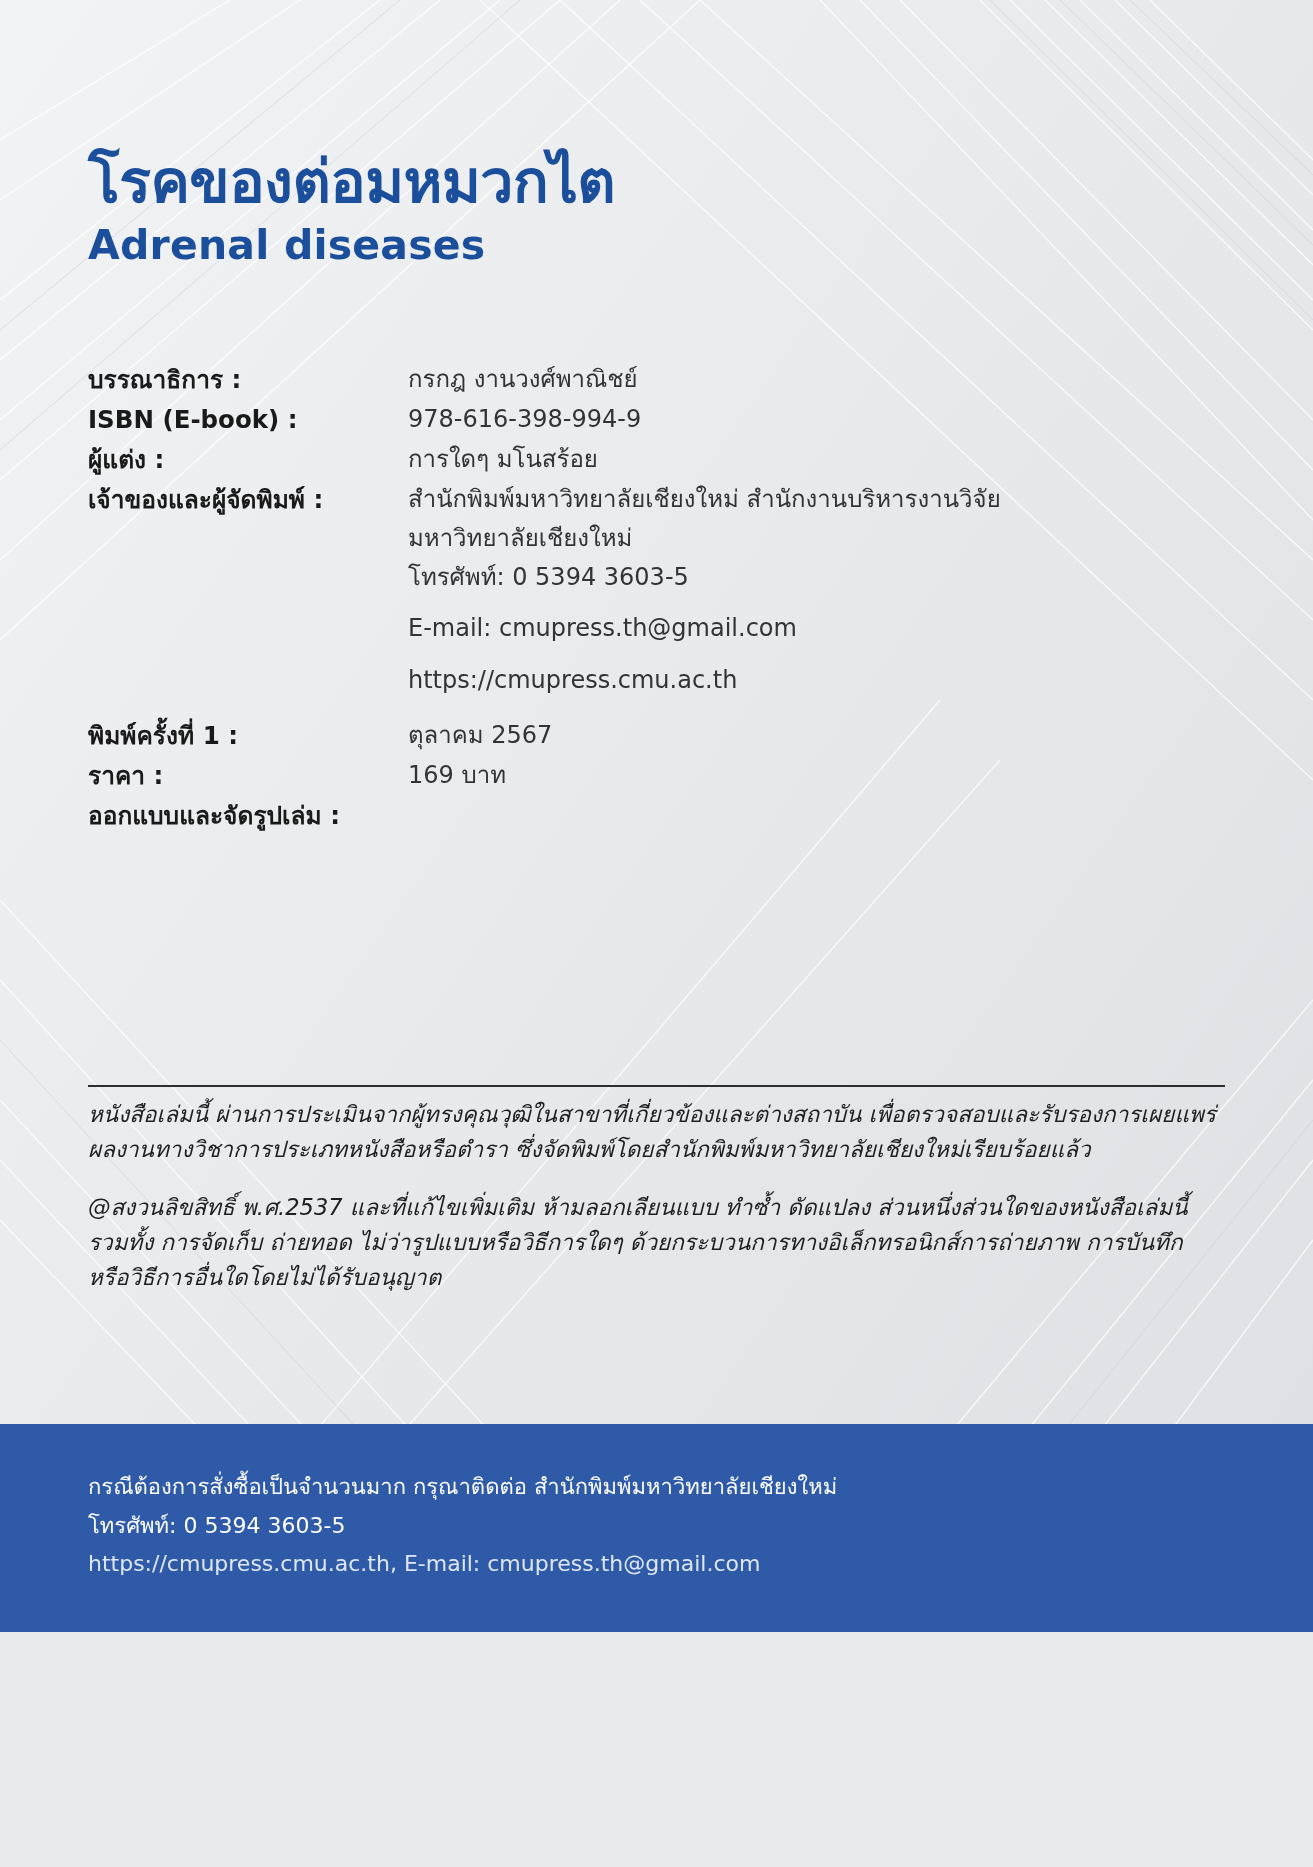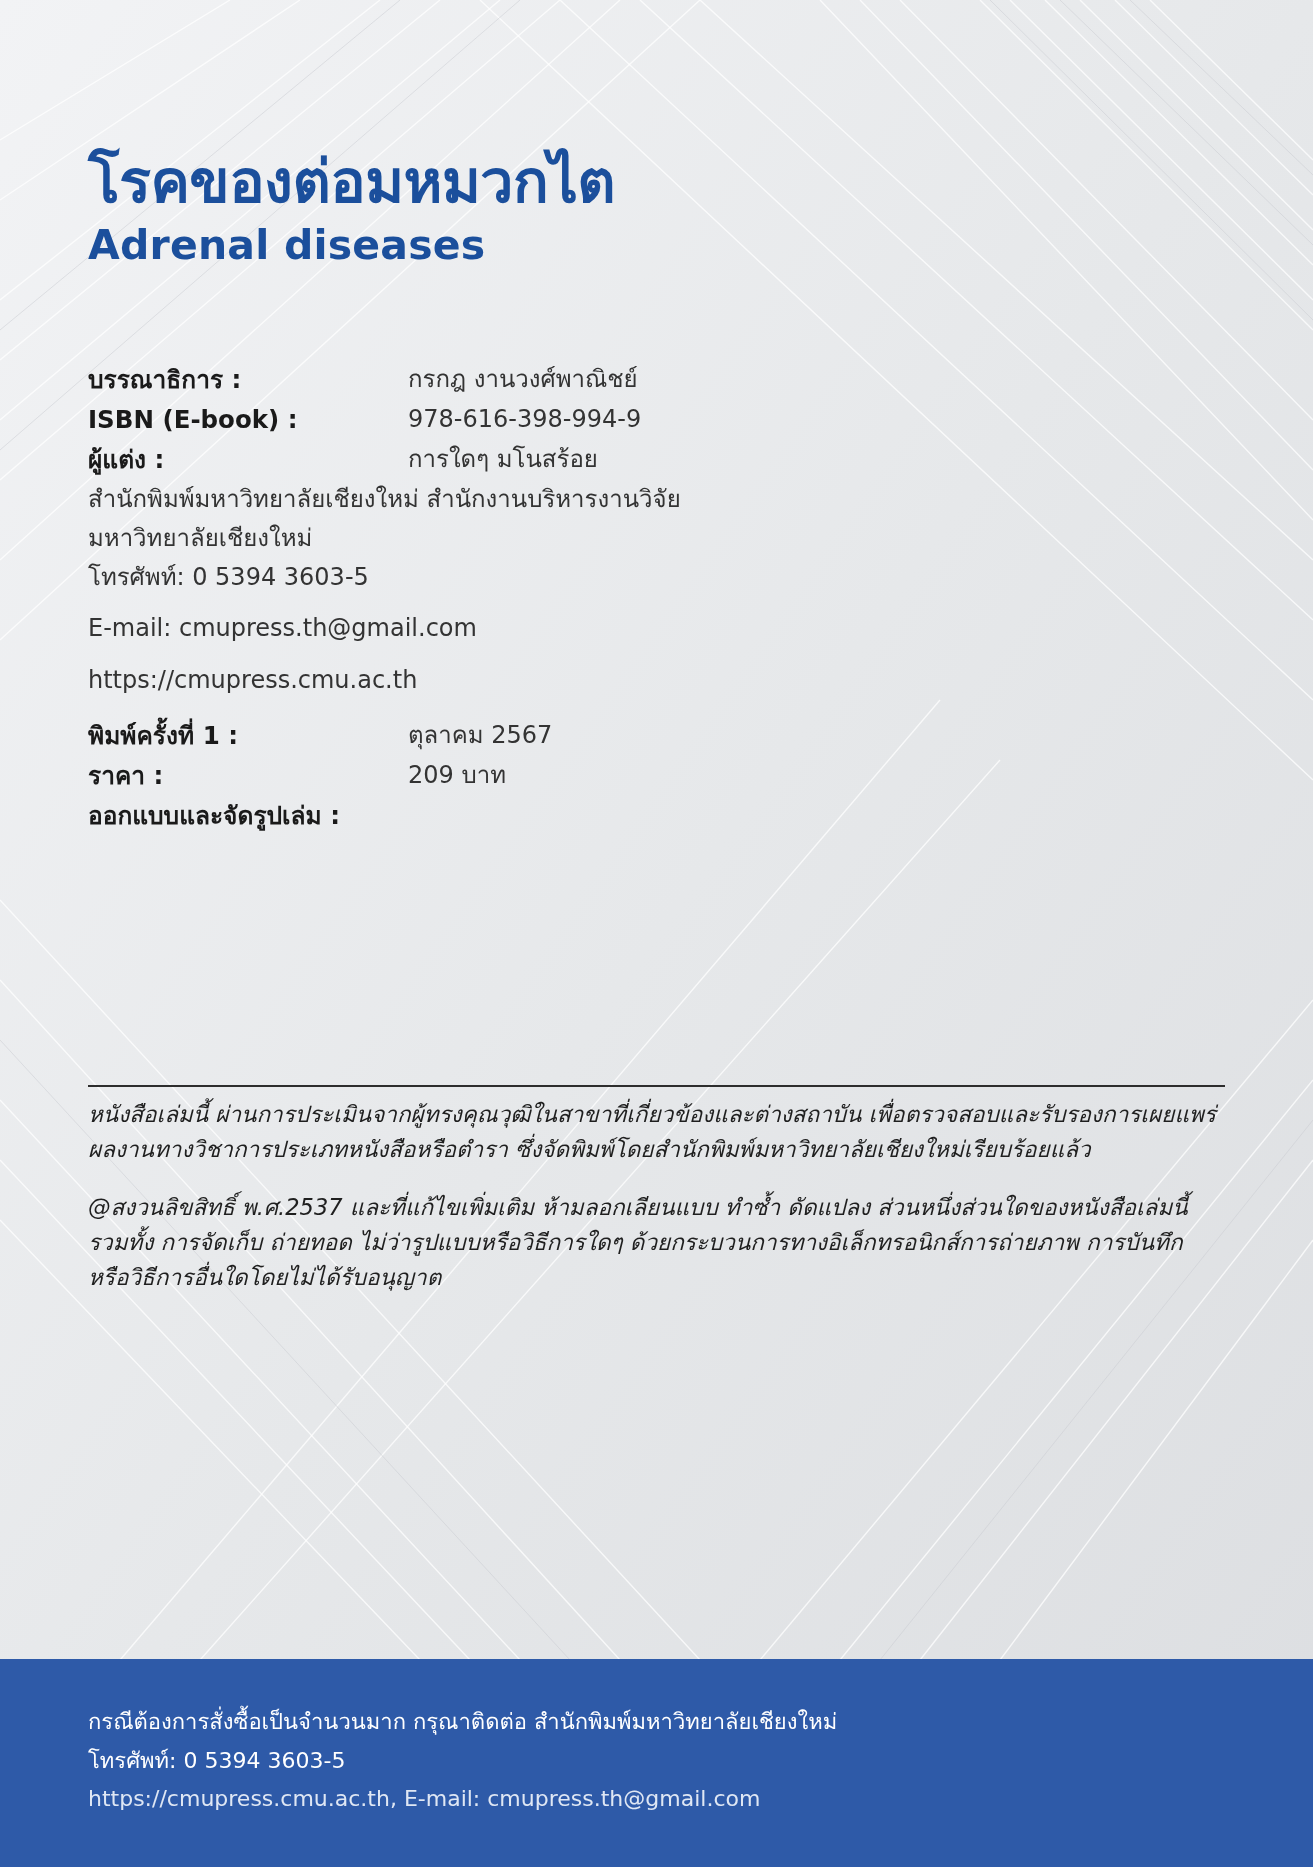--- a/index.html
+++ b/index.html
@@ -9,21 +9,21 @@
   body {
     width: 1313px;
     height: 1867px;
     font-family: "DejaVu Sans", "Liberation Sans", sans-serif;
     background: #e9eaec;
     overflow: hidden;
   }
   .page {
     position: relative;
     width: 1313px;
-    height: 1867px;
+    height: 1632px;
     background: linear-gradient(135deg, #eceef0 0%, #e4e6e9 35%, #eaebed 60%, #e0e2e5 100%);
     overflow: hidden;
   }
   
   .bg-lines {
     position: absolute;
     inset: 0;
     pointer-events: none;
   }
   .content {
@@ -192,37 +192,38 @@
         <div class="meta-label">ISBN (E-book) :</div>
         <div class="meta-value">978-616-398-994-9</div>
       </div>
 
       <div class="meta-row">
         <div class="meta-label">ผู้แต่ง :</div>
         <div class="meta-value">การใดๆ มโนสร้อย</div>
       </div>
 
       <div class="meta-row">
+        <div class="meta-label">เจ้าของและผู้จัดพิมพ์ :</div>
         <div>
           <div class="meta-value">สำนักพิมพ์มหาวิทยาลัยเชียงใหม่ สำนักงานบริหารงานวิจัย</div>
           <div class="meta-value sub">มหาวิทยาลัยเชียงใหม่</div>
           <div class="meta-value sub">โทรศัพท์: 0 5394 3603-5</div>
           <div class="meta-value gap">E-mail: cmupress.th@gmail.com</div>
           <div class="meta-value gap">https://cmupress.cmu.ac.th</div>
         </div>
       </div>
 
       <div class="meta-row" style="margin-top:18px;">
         <div class="meta-label">พิมพ์ครั้งที่ 1 :</div>
         <div class="meta-value">ตุลาคม 2567</div>
       </div>
 
       <div class="meta-row">
         <div class="meta-label">ราคา :</div>
-        <div class="meta-value">209 บาท</div>
+        <div class="meta-value">169 บาท</div>
       </div>
 
       <div class="meta-row">
         <div class="meta-label">ออกแบบและจัดรูปเล่ม :</div>
       </div>
 
     </div>
 
     <div class="rule"></div>
 

